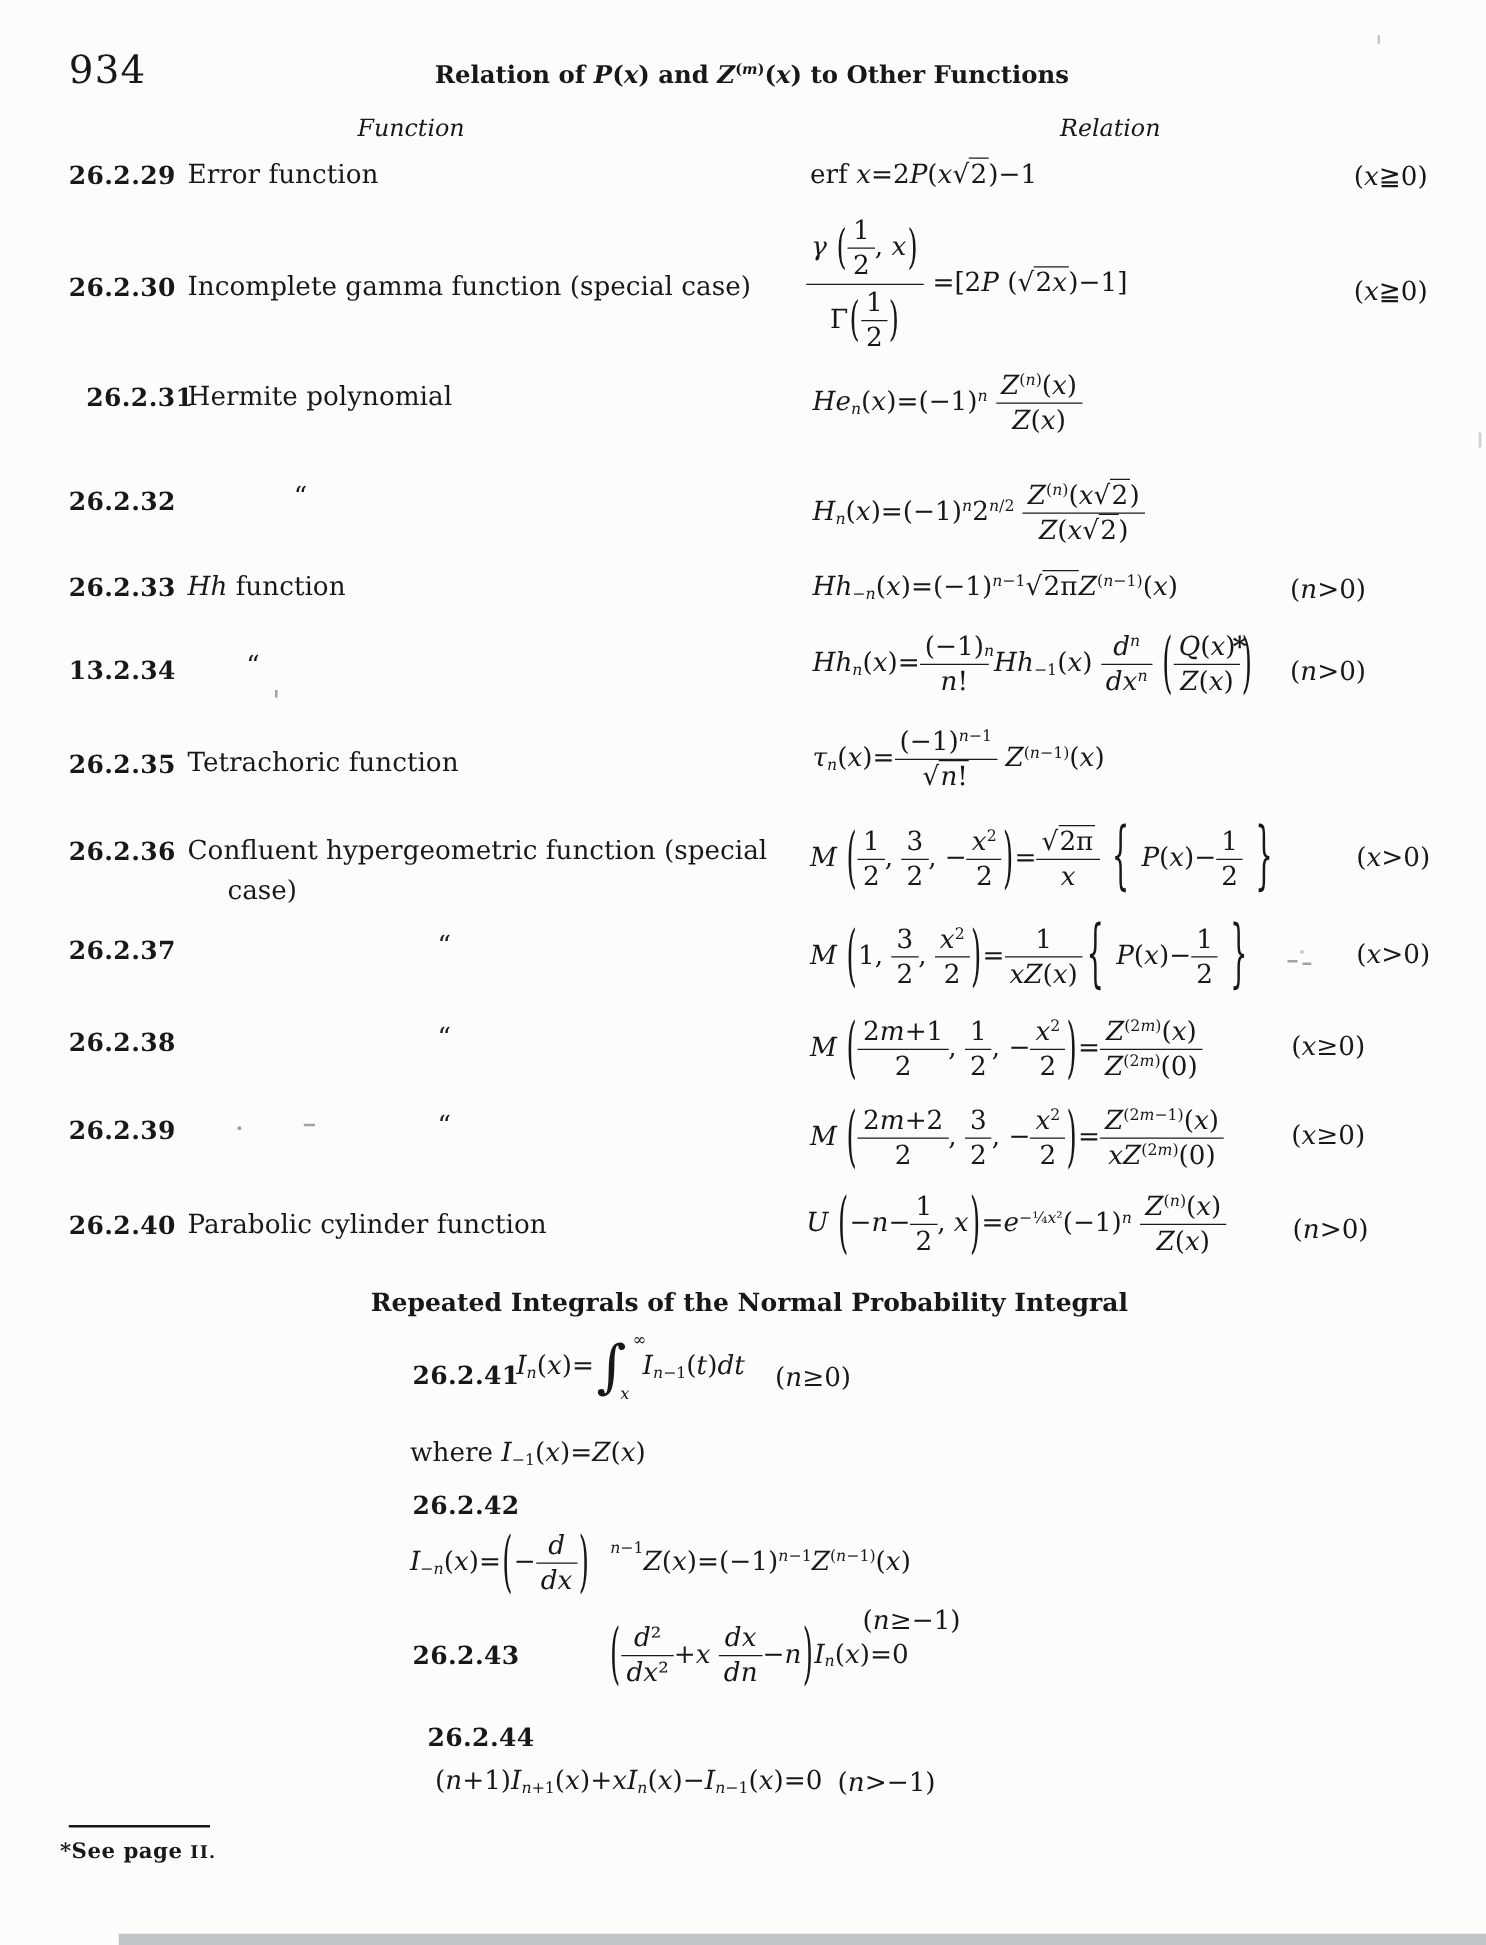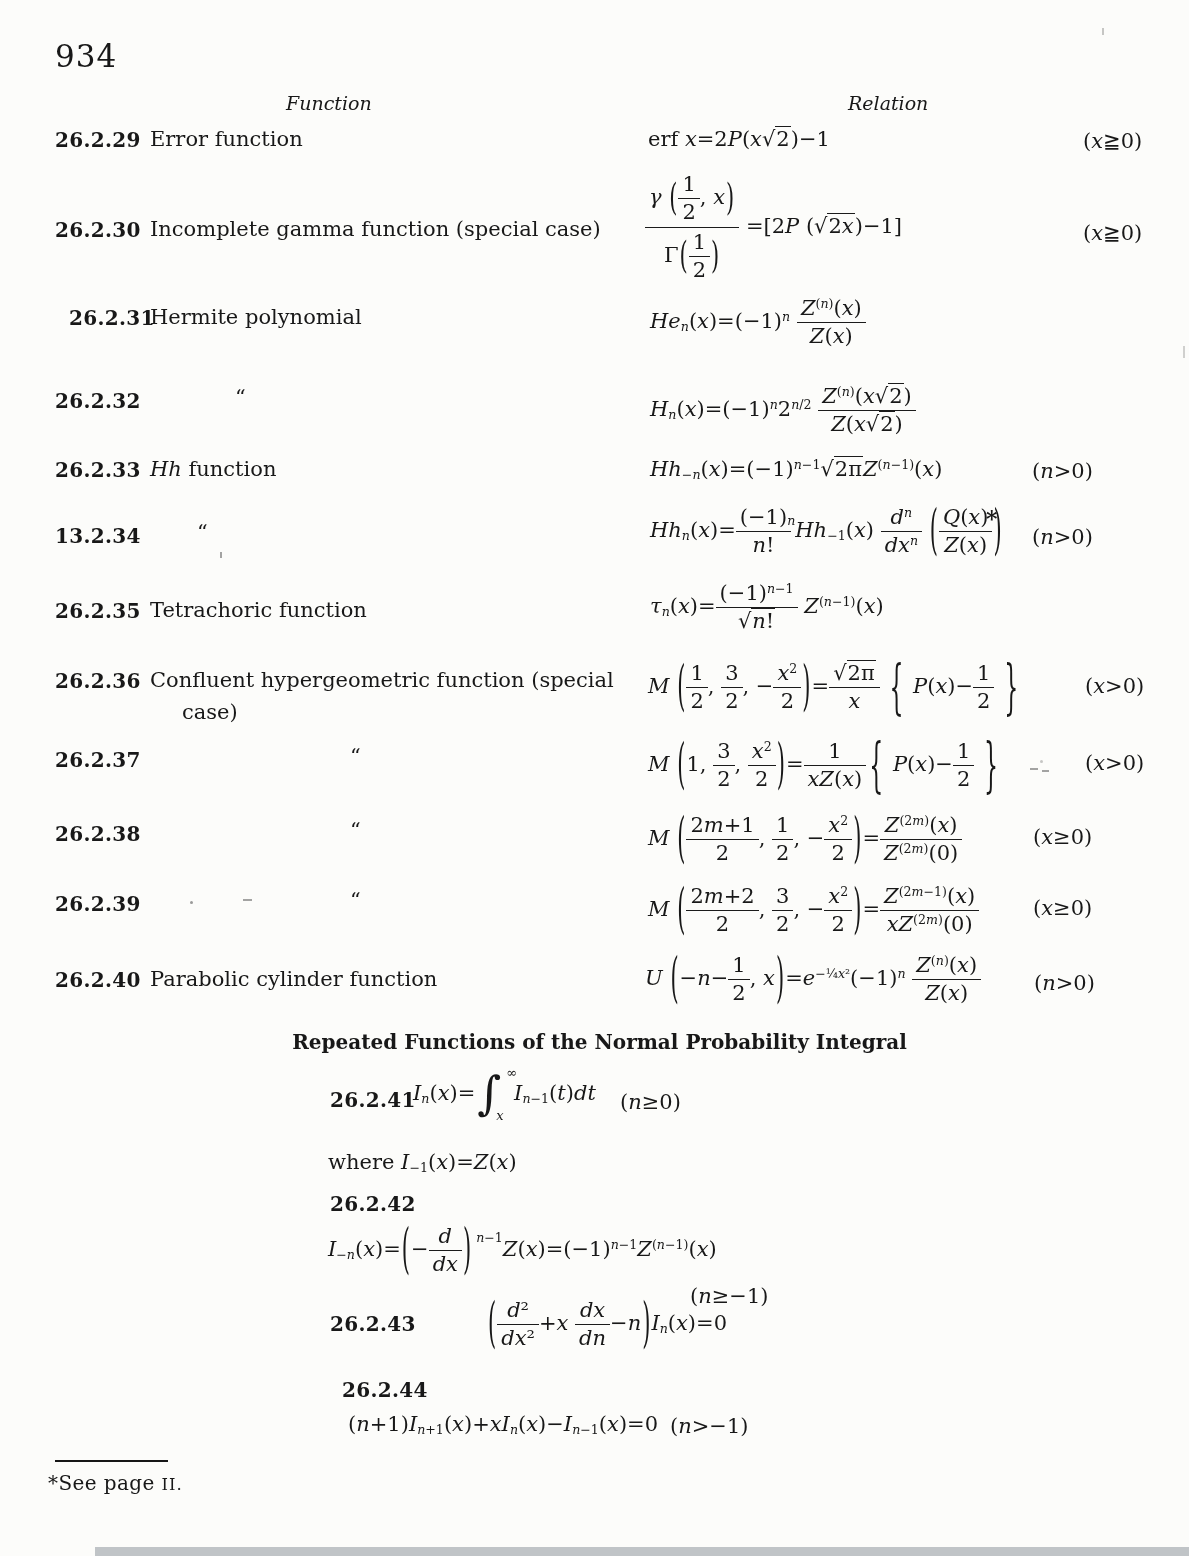--- a/index.html
+++ b/index.html
@@ -14,53 +14,54 @@
   .runhead{left:0;right:0;text-align:center;padding-left:14px;font-size:19px;font-weight:700;letter-spacing:1.5px;word-spacing:9px;}
   .title{left:0;right:0;text-align:center;padding-left:14px;font-size:19.5px;font-weight:700;}
   .colhead{font-size:19px;font-style:italic;}
   .eqnum{font-size:20px;font-weight:700;letter-spacing:.3px;}
   .fn{font-size:21px;}
   .ditto{font-size:21px;letter-spacing:-2px;}
   .rel{font-size:21px;line-height:1.2;}
   .cons{font-size:21px;}
   .star{font-size:22px;font-weight:700;}
   .sectitle{left:0;right:0;text-align:center;padding-left:10px;font-size:20px;font-weight:700;}
-  .footnote{font-size:20px;font-weight:400;letter-spacing:.4px;}
+  .footnote{font-size:17px;font-weight:700;letter-spacing:.4px;}
   .sc{font-size:.82em;letter-spacing:1px;}
 
   
   i{font-style:italic;}
   sup{font-size:.60em;vertical-align:.55em;line-height:0;}
   sub{font-size:.60em;vertical-align:-.25em;line-height:0;}
   .fr{display:inline-block;vertical-align:middle;text-align:center;line-height:1.1;}
   .fr>.n{display:block;padding:1px 4px 2px;}
   .fr>.d{display:block;border-top:1.6px solid #1b1b1b;padding:2px 4px 1px;}
   .sq{white-space:nowrap;}
   .sq .ov{border-top:1.6px solid #1b1b1b;padding:0 1px;}
   .bp{display:inline-block;transform:scaleY(1.8);vertical-align:middle;padding:0 1px;line-height:1;}
   .bp2{transform:scaleY(2.55);}
   .bb{display:inline-block;transform:scaleY(2.7);vertical-align:middle;padding:0 3px;font-size:1.05em;line-height:1;}
   .fsup{font-size:.60em;vertical-align:.95em;margin-left:-4px;line-height:0;}
-  .psup{font-size:.60em;vertical-align:1.15em;margin-left:4px;line-height:0;}
+  .psup{font-size:.60em;vertical-align:1.15em;margin-left:16px;line-height:0;}
   .intg{font-size:46px;line-height:.85;vertical-align:middle;margin-left:2px;}
   .ilim{display:inline-flex;flex-direction:column;justify-content:space-between;height:56px;vertical-align:middle;font-size:13px;line-height:1;margin:0 6px 0 -4px;}
   .ilim .t{transform:translateX(9px);}
   .ilim .b{transform:translateX(-1px);}
 
   
   .art{position:absolute;background:#4a4a4a;}
   .footrule{position:absolute;background:#161616;}
   .scanband{position:absolute;background:#c0c4c7;}
 </style>
 </head>
 <body>
 
 <div class="page">
 
   <div class="cell pagenum" style="left:55px;top:6px;margin-top:32px;">934</div>
+  <div class="cell title" style="top:48px;">Relation of <i>P</i>(<i>x</i>) and <i>Z</i><sup>(<i>m</i>)</sup>(<i>x</i>) to Other Functions</div>
   <div class="cell colhead" style="left:286px;top:92px;">Function</div>
   <div class="cell colhead" style="left:848px;top:92px;">Relation</div>
 
   <div>
     <div class="cell eqnum" style="left:55px;top:128px;">26.2.29</div>
     <div class="cell fn" style="left:150px;top:127px;">Error function</div>
     <div class="cell rel" style="left:648px;top:127px;">erf <i>x</i>=2<i>P</i>(<i>x</i><span class="sq">√<span class="ov">2</span></span>)−1</div>
     <div class="cell cons" style="left:1083px;top:129px;">(<i>x</i>≧0)</div>
   </div>
 
@@ -133,21 +134,21 @@
     <div class="cell cons" style="left:1033px;top:896px;">(<i>x</i>≥0)</div>
   </div>
 
   <div>
     <div class="cell eqnum" style="left:55px;top:968px;text-align:right;">26.2.40</div>
     <div class="cell fn" style="left:150px;top:967px;">Parabolic cylinder function</div>
     <div class="cell rel" style="left:645px;top:953px;"><i>U</i> <span class="bp bp2">(</span>−<i>n</i>−<span class="fr"><span class="n">1</span><span class="d">2</span></span>, <i>x</i><span class="bp bp2">)</span>=<i>e</i><sup>−¼<i>x</i>²</sup>(−1)<sup><i>n</i></sup> <span class="fr"><span class="n"><i>Z</i><sup>(<i>n</i>)</sup>(<i>x</i>)</span><span class="d"><i>Z</i>(<i>x</i>)</span></span></div>
     <div class="cell cons" style="left:1034px;top:971px;">(<i>n</i>&gt;0)</div>
   </div>
 
-  <div class="cell sectitle" style="top:1030px;">Repeated Functions of the Normal Probability Integral</div>
+  <div class="cell sectitle" style="top:1030px;">Repeated Integrals of the Normal Probability Integral</div>
 
   <div>
     <div class="cell eqnum" style="left:330px;top:1088px;">26.2.41</div>
     <div class="cell rel" style="left:413px;top:1066px;"><i>I</i><sub><i>n</i></sub>(<i>x</i>)=<span class="intg">∫</span><span class="ilim">
           <span class="t">∞</span>
           <span class="b"><i>x</i></span>
         </span><i>I</i><sub><i>n</i>−1</sub>(<i>t</i>)<i>dt</i></div>
     <div class="cell cons" style="left:620px;top:1090px;">(<i>n</i>≥0)</div>
   </div>
 

